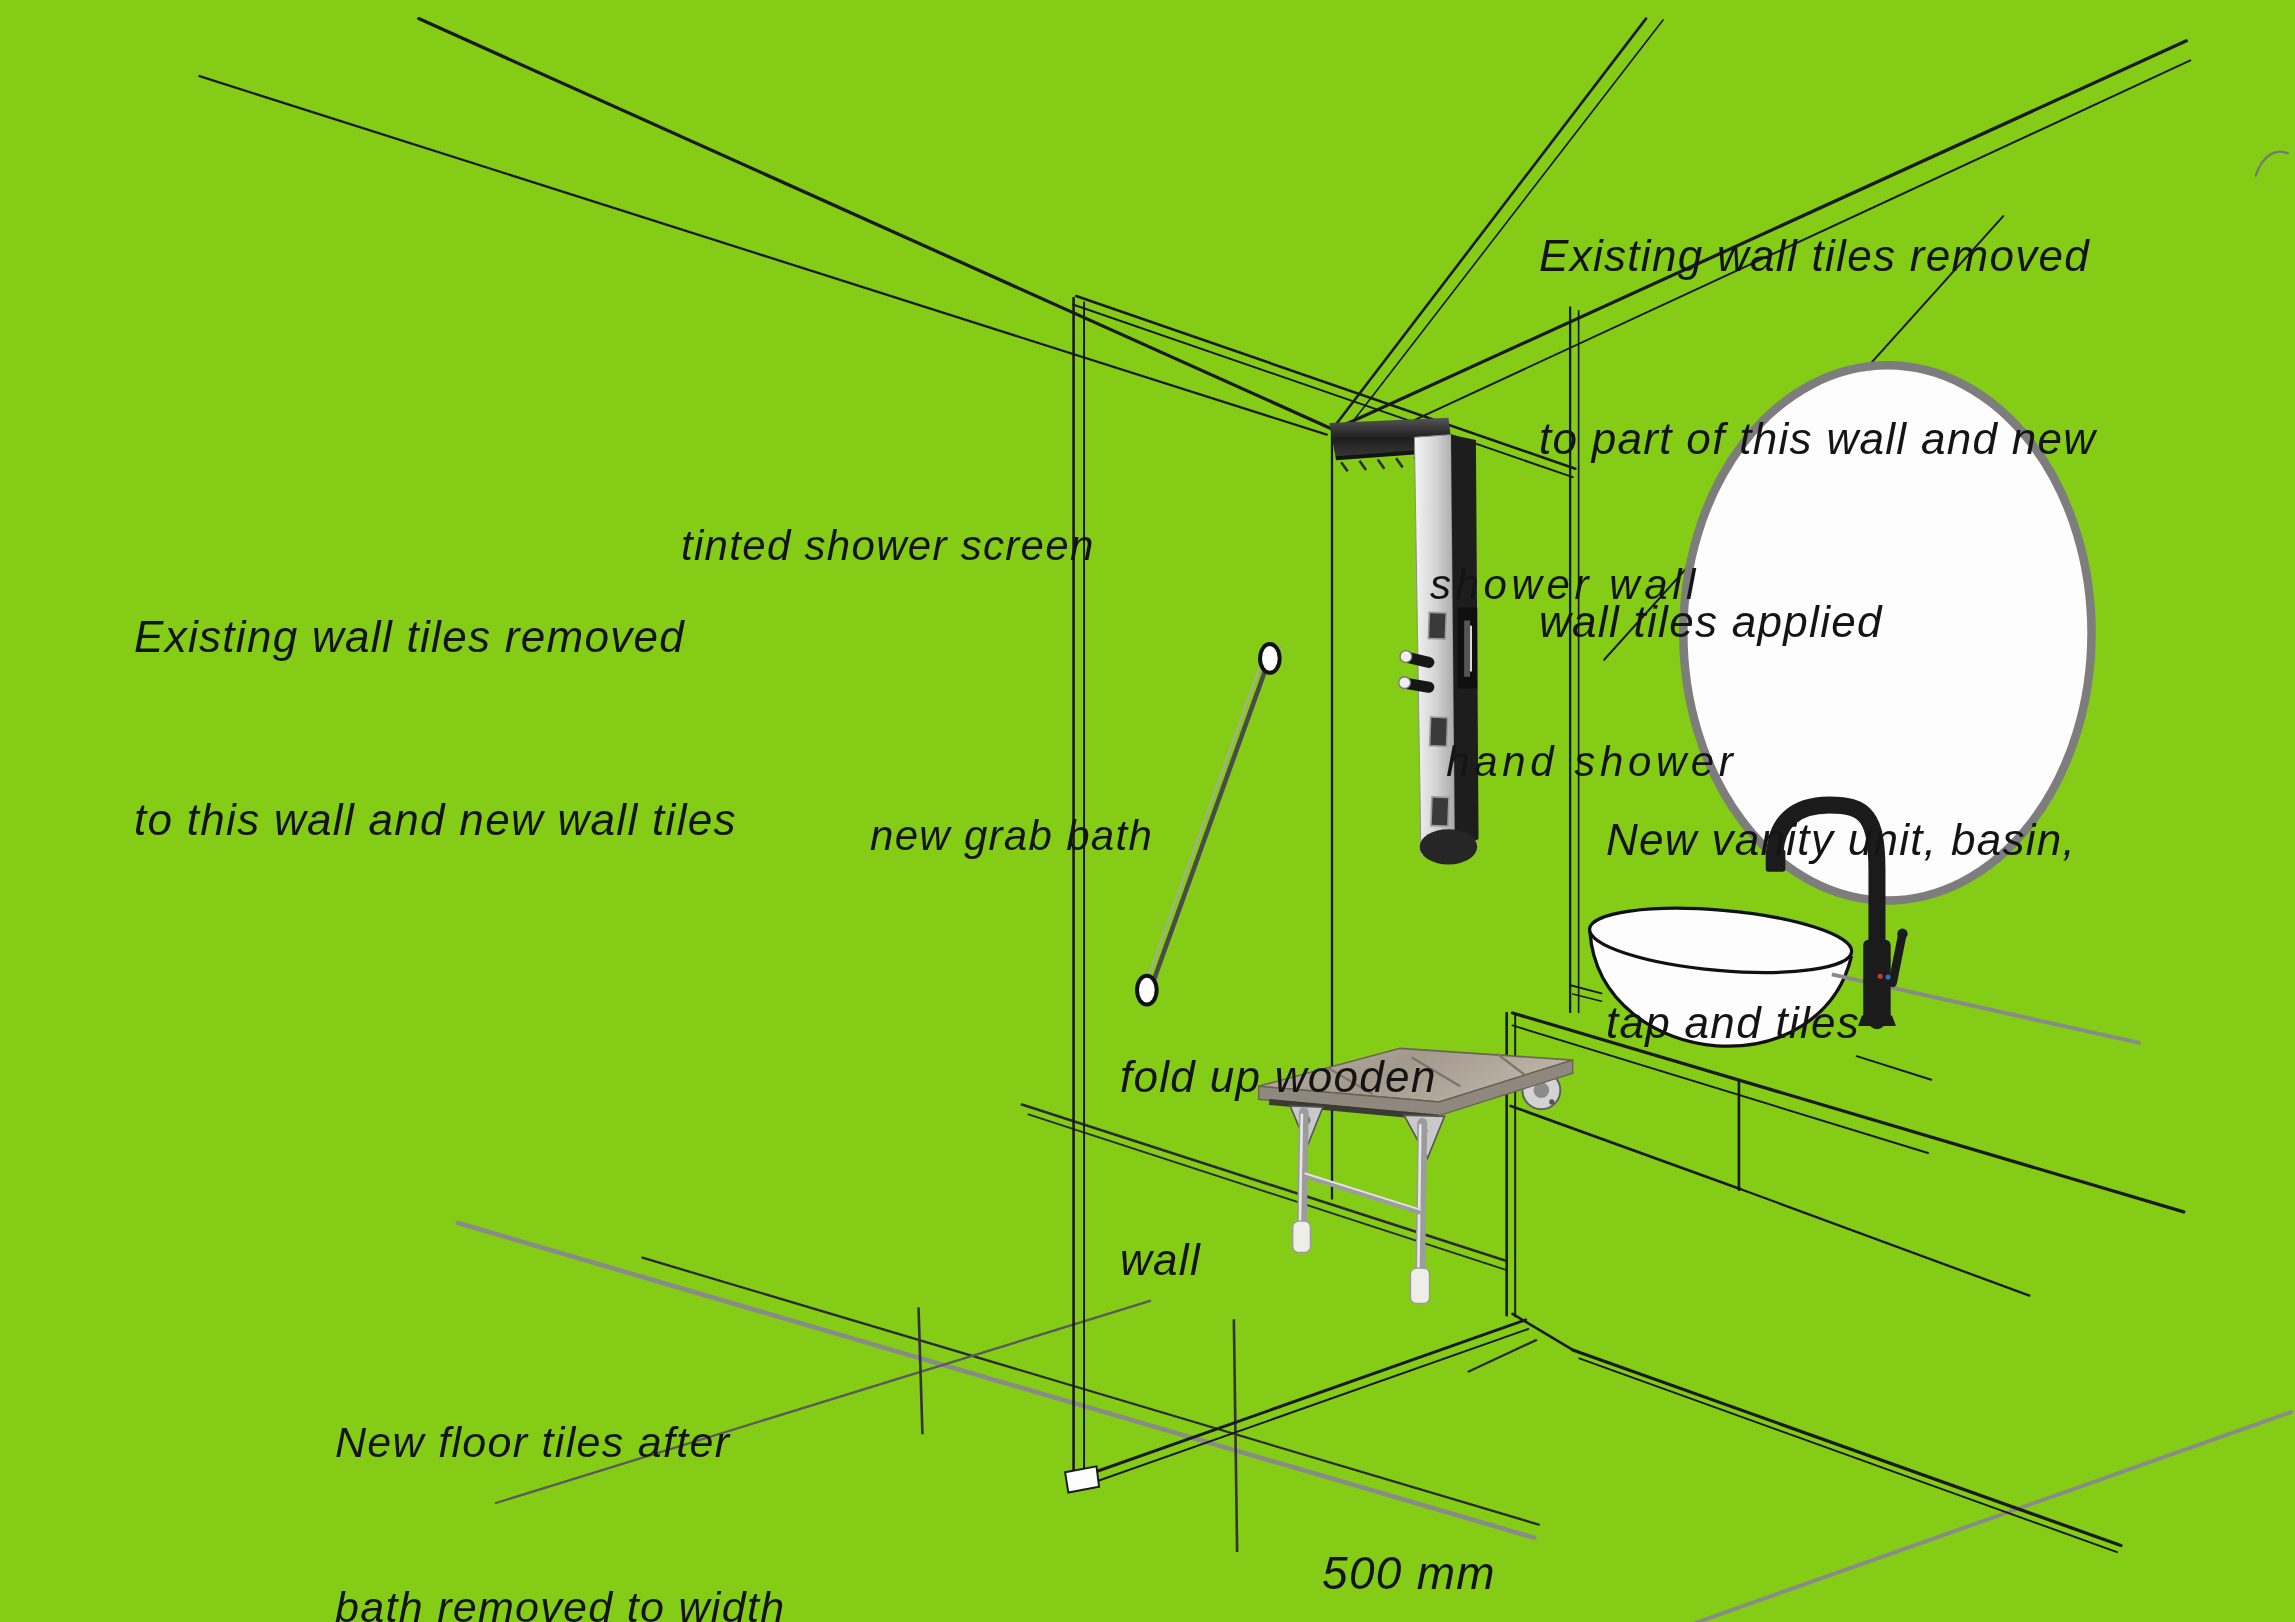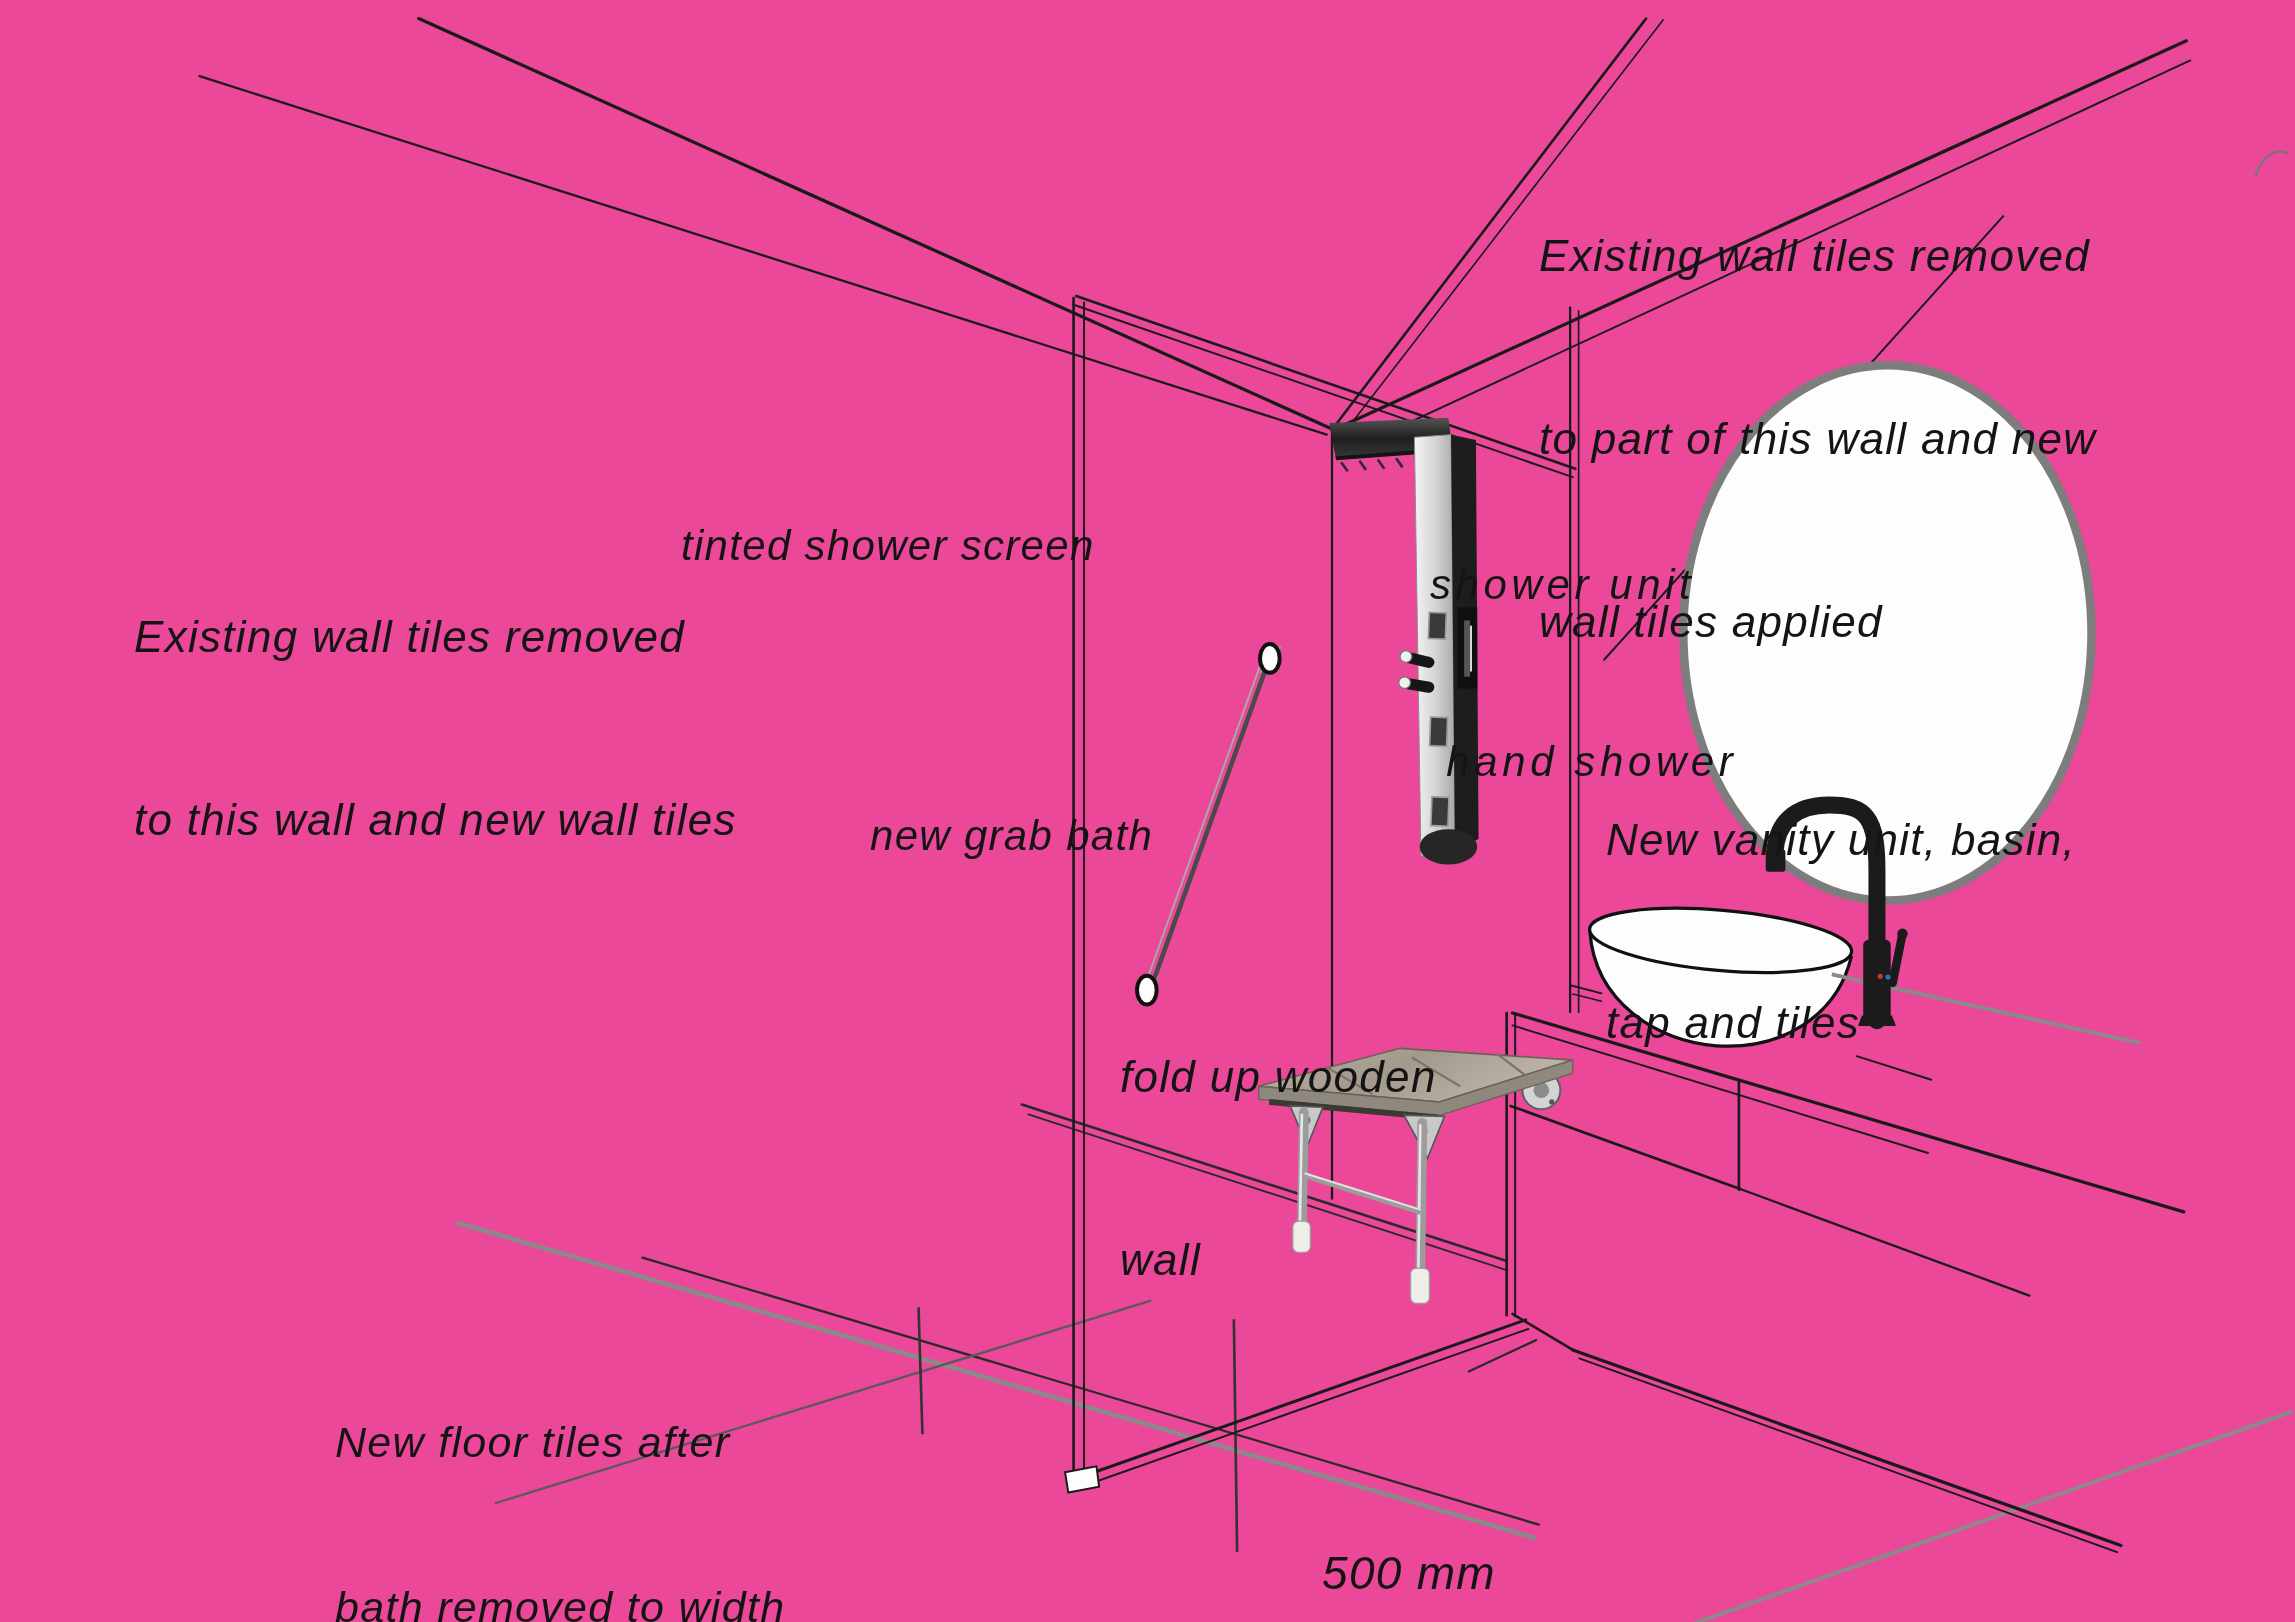--- a/index.html
+++ b/index.html
@@ -1,16 +1,16 @@
 <!DOCTYPE html>
 <html style="font-size:10.5px"><head>
 <meta charset="utf-8">
 <style>
   html,body{margin:0;padding:0;background:#ffffff;}
-  #stage{position:relative;width:2295px;height:1623px;background:#ec4899;overflow:hidden;
+  #stage{position:relative;width:2295px;height:1623px;background:#84cc16;overflow:hidden;
          font-family:"Liberation Sans", sans-serif;}
   #sketch{position:absolute;left:0;top:0;}
   .ann{position:absolute;font-style:italic;color:#141414;letter-spacing:1.3px;
        font-family:"Liberation Sans", sans-serif;white-space:pre;}
   .ann div{white-space:pre;}
   .f68{font-size:44px;line-height:61px;}
   .f66{font-size:43px;line-height:55px;}
   .f64{font-size:42px;line-height:59px;}
   .wide{letter-spacing:4.6px;}
   .f70{font-size:46px;line-height:48px;}
@@ -203,21 +203,21 @@
   <div class="ann f68" style="left:134px; top:484px;">
     <div>Existing wall tiles removed</div>
     <div>to this wall and new wall tiles</div>
   </div>
 
   <div class="ann f64" style="left:681px; top:398px;">
     <div>tinted shower screen</div>
   </div>
 
   <div class="ann f64 wide" style="left:1430px; top:437px;">
-    <div>shower unit</div>
+    <div>shower wall</div>
     <div> hand shower</div>
   </div>
 
   <div class="ann f64" style="left:870px; top:688px;">
     <div>new grab bath</div>
   </div>
 
   <div class="ann f68" style="left:1606px; top:687px;">
     <div>New vanity unit, basin,</div>
     <div>tap and tiles</div>

